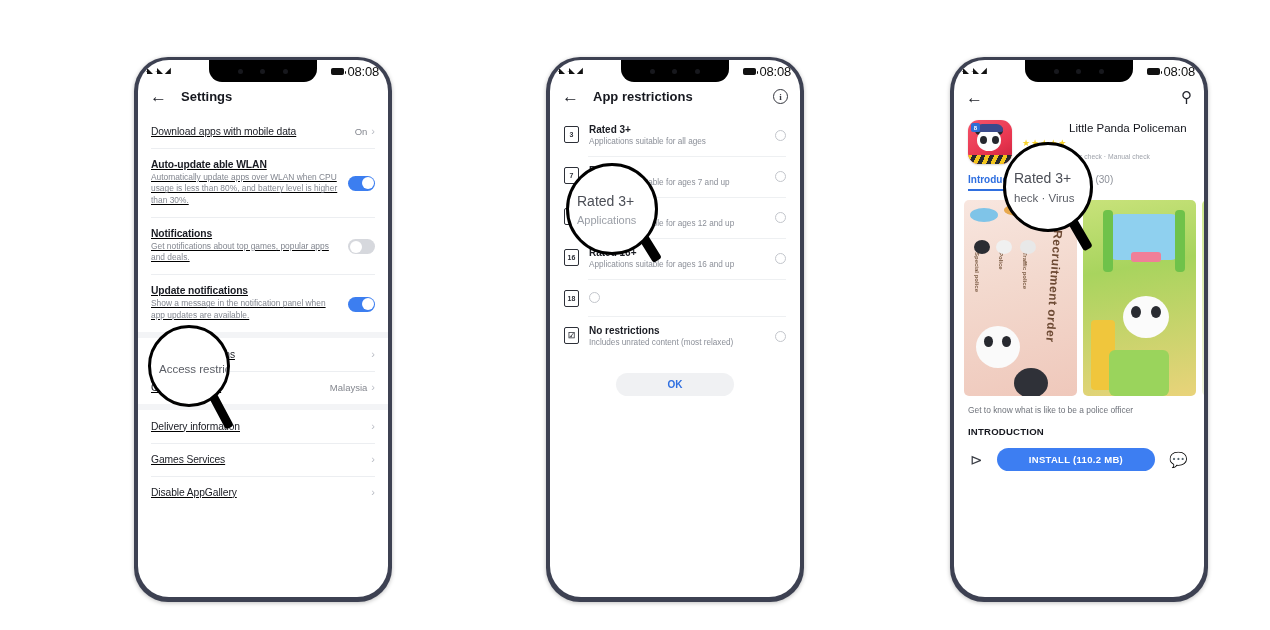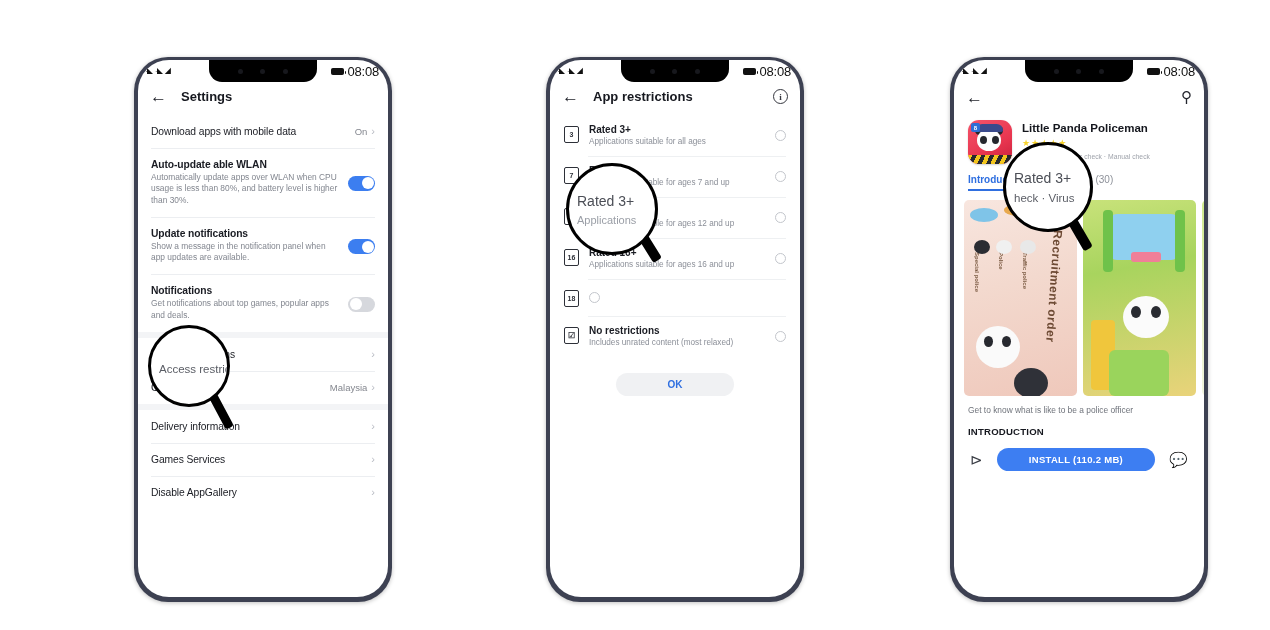--- a/index.html
+++ b/index.html
@@ -94,21 +94,21 @@
     display: flex; align-items: flex-start;
     padding: 11px 13px 11px 13px;
     position: relative;
   }
   .srow + .srow::before {
     content: ""; position: absolute; top: 0; left: 13px; right: 13px;
     height: 1px; background: #eceef1;
   }
   .srow.gap::before { display: none; }
   .srow.gap { border-top: 6px solid #f3f4f6; }
-  .srow-text { flex: 1; padding-right: 8px; }
+  .srow-text { flex: 1; padding-right: 8px; text-decoration: underline; }
   .srow-title { font-size: 10.3px; color: #1a1c23; font-weight: bold; letter-spacing: -0.1px; }
   .srow-title.plain { font-weight: normal; }
   .srow-sub { font-size: 8.4px; color: #82868f; line-height: 1.34; margin-top: 2px; }
   .srow-value { font-size: 9.5px; color: #84878f; margin-right: 4px; align-self: center; }
   .chev { font-size: 11px; color: #b9bcc4; align-self: center; line-height: 1; }
   .toggle {
     width: 27px; height: 15px; border-radius: 8px; background: #3c7ef0;
     position: relative; flex: none; align-self: center; margin-top: 2px;
   }
   .toggle .knob {
@@ -187,21 +187,21 @@
   .app-icon .stripe {
     position: absolute; left: 0; bottom: 0; width: 100%; height: 9px;
     background: repeating-linear-gradient(115deg,#f2c51c 0 4px,#26282e 4px 8px);
   }
   .app-icon .badge {
     position: absolute; left: 3px; top: 3px; width: 9px; height: 9px;
     background: #2e6fd6; border-radius: 2px; color: #fff; font-size: 6px;
     display: flex; align-items: center; justify-content: center; font-weight: bold;
   }
   .app-meta { flex: 1; padding-top: 2px; }
-  .app-title { font-size: 11.5px; font-weight: bold; color: #14161d; }
+  .app-title { font-size: 11.5px; font-weight: normal; color: #14161d; margin-left: 47px; }
   .stars { margin-top: 4px; font-size: 9px; color: #f7d32e; letter-spacing: 1px; }
   .app-sub { font-size: 6.8px; color: #a0a4ac; margin-top: 5px; }
 
   .tabs { display: flex; gap: 18px; padding: 10px 14px 0 14px; }
   .tab { font-size: 10px; color: #8d9199; padding-bottom: 4px; cursor: pointer; }
   .tab.active { color: #2f6fe0; font-weight: bold; border-bottom: 2px solid #2f6fe0; }
 
   .shots { display: flex; gap: 6px; padding: 9px 0 0 10px; overflow: hidden; }
   .shot {
     width: 113px; height: 196px; border-radius: 5px; flex: none;
@@ -305,34 +305,34 @@
             <div class="srow-title">Auto-update able WLAN</div>
             <div class="srow-sub">Automatically update apps over WLAN when CPU usage is less than 80%, and battery level is higher than 30%.</div>
           </div>
           <span class="toggle">
               <span class="knob"></span>
             </span>
         </div>
 
         <div class="srow">
           <div class="srow-text">
+            <div class="srow-title">Notifications</div>
+            <div class="srow-sub">Get notifications about top games, popular apps and deals.</div>
+          </div>
+          <span class="toggle off">
+              <span class="knob"></span>
+            </span>
+        </div>
+
+        <div class="srow">
+          <div class="srow-text">
             <div class="srow-title">Update notifications</div>
             <div class="srow-sub">Show a message in the notification panel when app updates are available.</div>
           </div>
           <span class="toggle">
-              <span class="knob"></span>
-            </span>
-        </div>
-
-        <div class="srow">
-          <div class="srow-text">
-            <div class="srow-title">Notifications</div>
-            <div class="srow-sub">Get notifications about top games, popular apps and deals.</div>
-          </div>
-          <span class="toggle off">
               <span class="knob"></span>
             </span>
         </div>
 
         <div class="srow gap">
           <div class="srow-text">
             <div class="srow-title plain">Access restrictions</div>
           </div>
           <span class="chev">›</span>
         </div>

